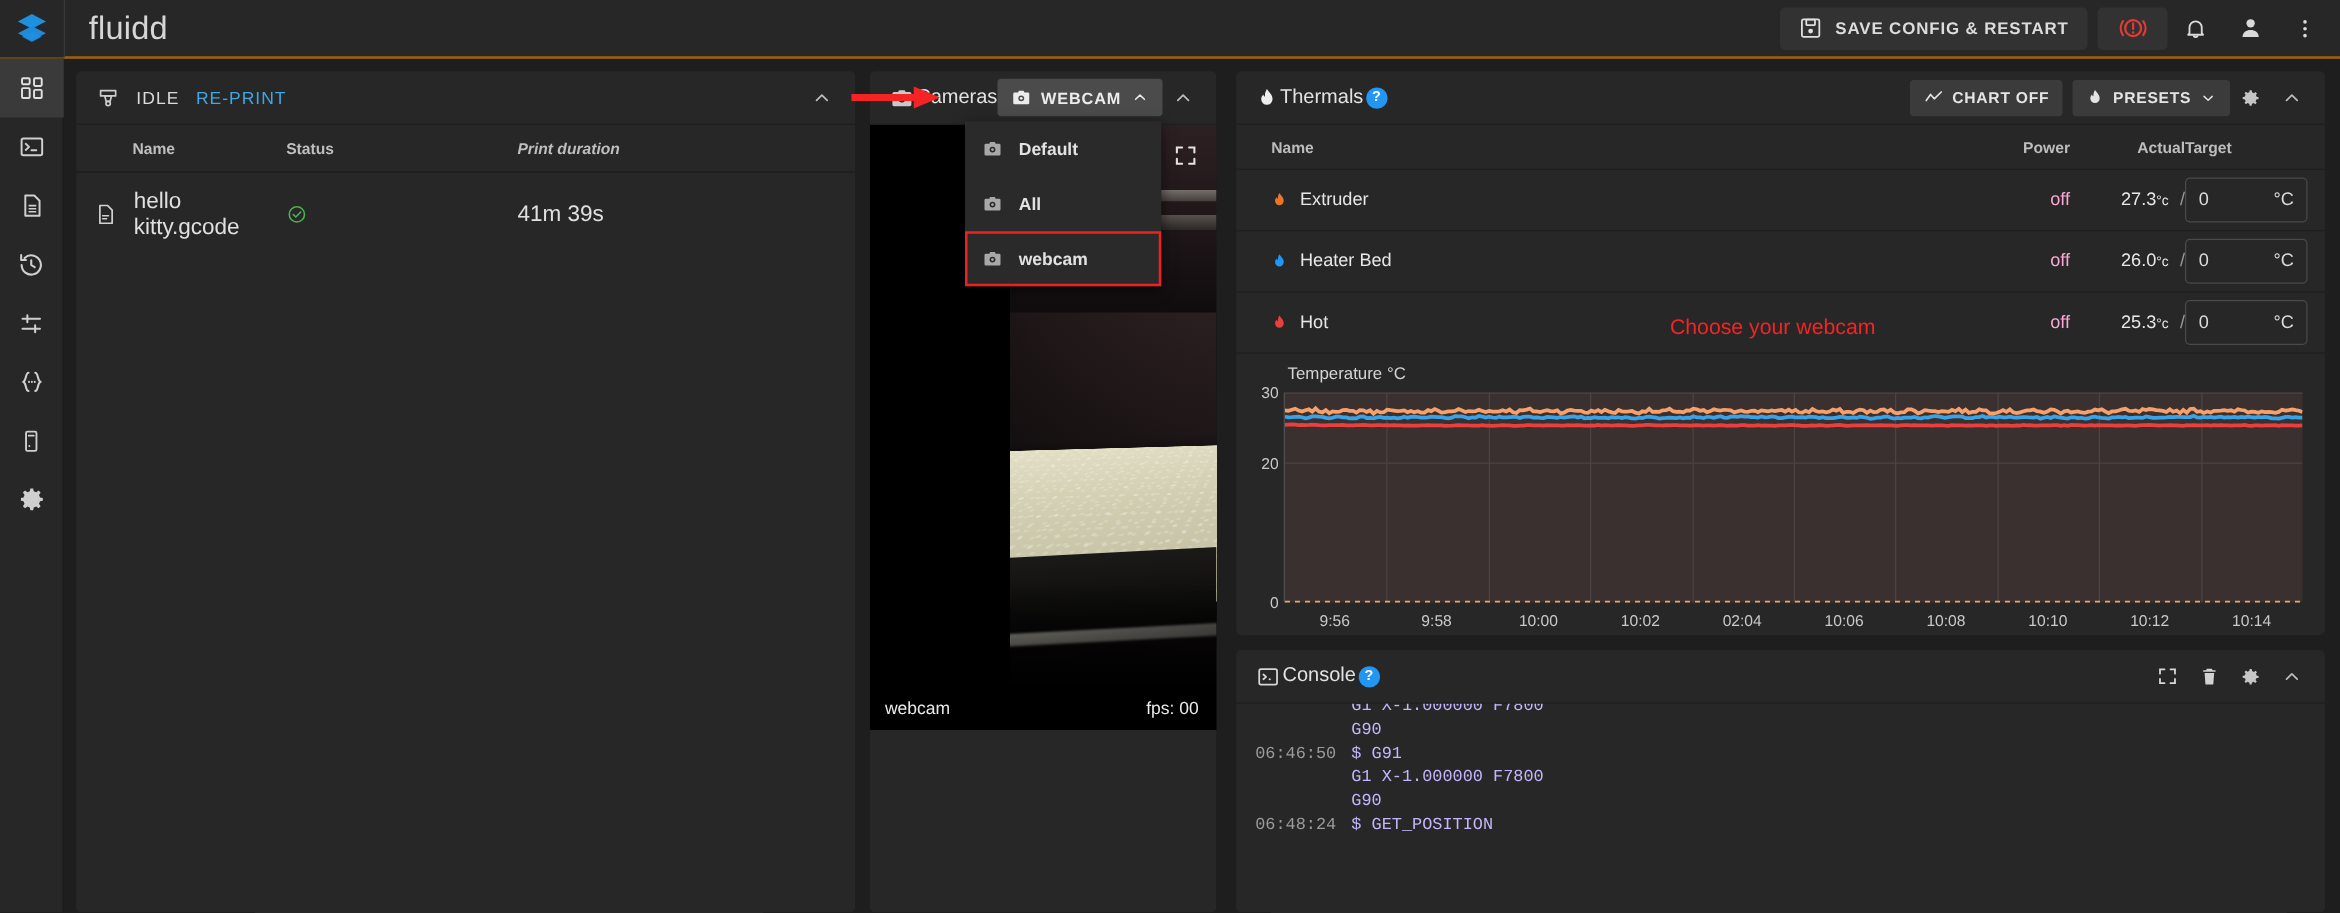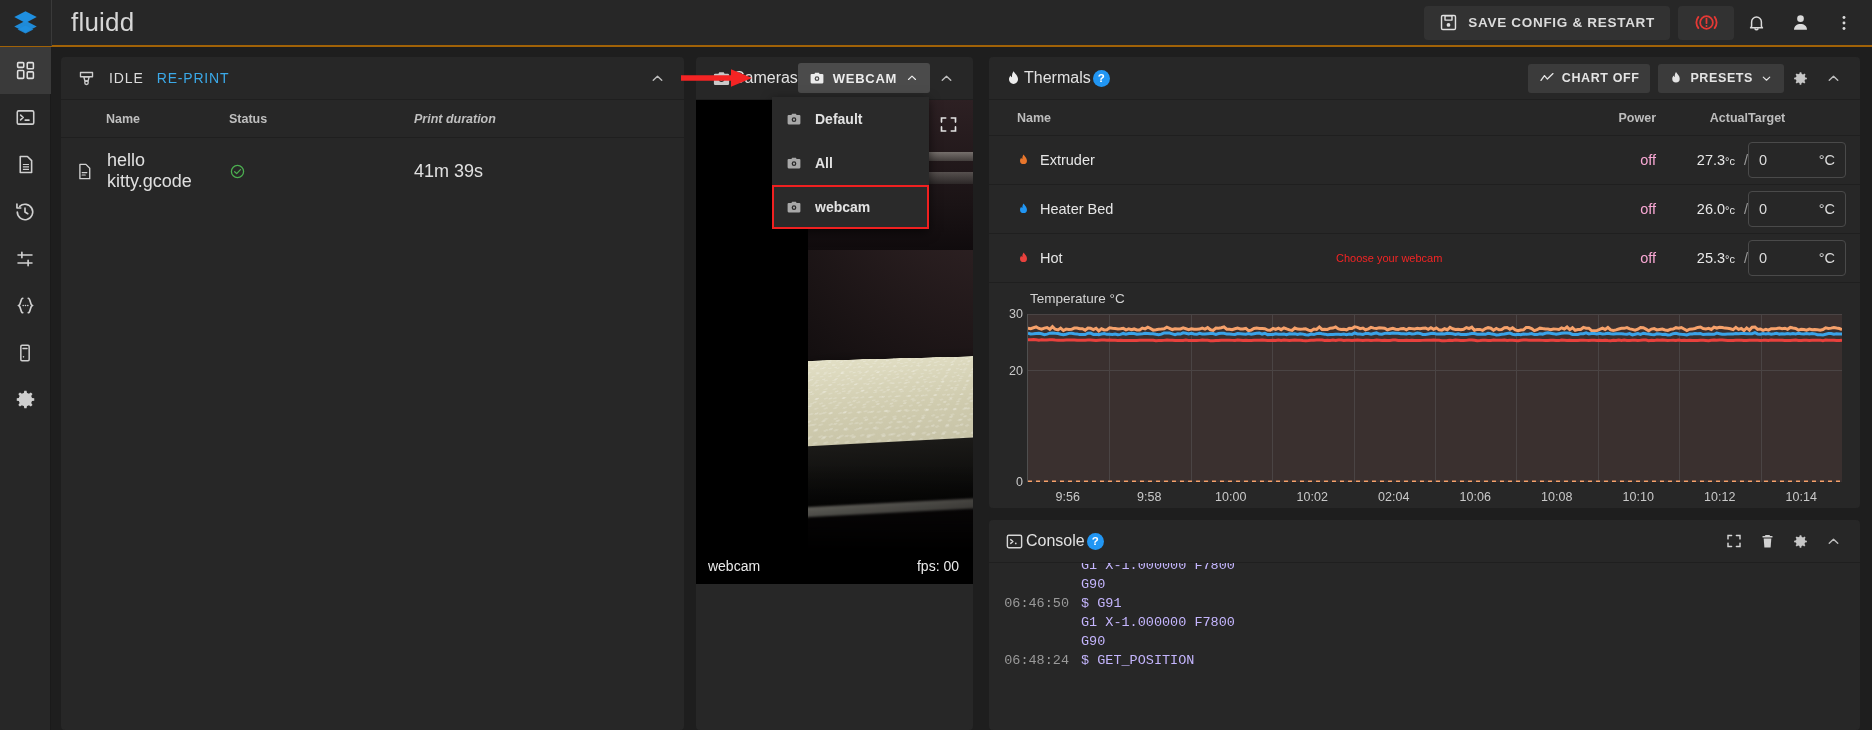--- a/index.html
+++ b/index.html
@@ -131,21 +131,21 @@
     background: #2a2a2a; z-index: 40;
     box-shadow: 0 3px 10px rgba(0,0,0,.6);
   }
   .cam-menu-item {
     display: flex; align-items: center; gap: 13px;
     height: 44px; padding: 0 14px; font-size: 14px; font-weight: bold;
     color: #e2e2e2; cursor: pointer;
   }
   .cam-menu-item.marked { outline: 2px solid #f02020; outline-offset: -2px; }
   .annot {
-    position: absolute; color: #f42424; font-size: 11px;
+    position: absolute; color: #f42424; font-size: 17px;
     white-space: nowrap; z-index: 41;
   }
   .arrow-wrap { position: absolute; z-index: 41; }
 
   
   .head-btn {
     display: flex; align-items: center; gap: 7px;
     background: #3b3b3b; color: #e4e4e4;
     height: 29px; padding: 0 11px; border-radius: 3px; margin-left: 8px;
     font-size: 12.5px; font-weight: bold; letter-spacing: .6px; cursor: pointer;

